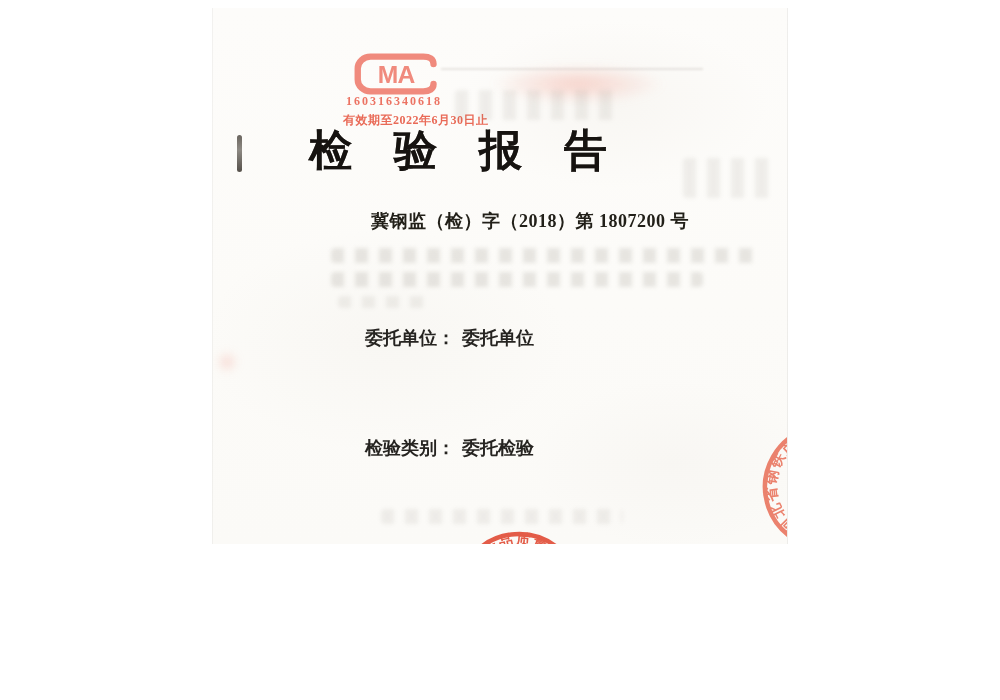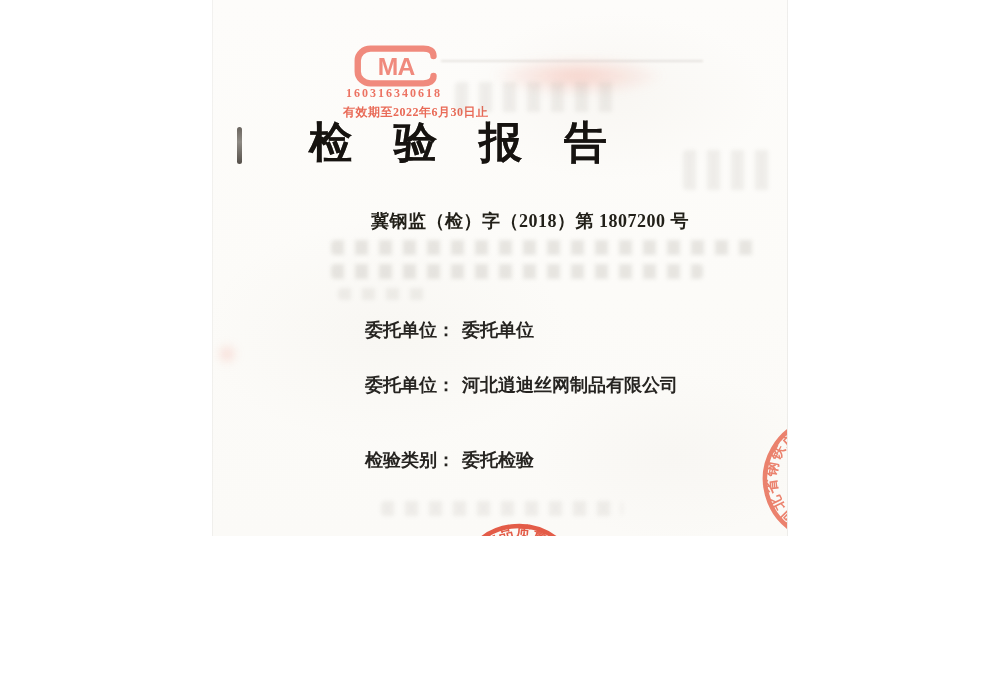--- a/index.html
+++ b/index.html
@@ -7,21 +7,21 @@
     --cma-red:#ef8173;
     --ink:#1c1a17;
   }
   *{margin:0;padding:0;box-sizing:border-box;}
   html,body{width:1000px;height:700px;background:#ffffff;overflow:hidden;
     font-family:"Liberation Serif","DejaVu Serif",serif;}
   .canvas{position:relative;width:1000px;height:700px;background:#ffffff;}
 
   
   .page{
-    position:absolute;left:212px;top:0;width:576px;height:536px;
+    position:absolute;left:212px;top:8px;width:576px;height:536px;
     background:linear-gradient(180deg,#fdfcfa 0%,#fcfbf8 55%,#fbfaf7 100%);
     border-left:1px solid rgba(0,0,0,0.045);
     border-right:1px solid rgba(0,0,0,0.05);
     overflow:hidden;
     text-decoration:underline;
   }
   .page::before{ 
     content:"";position:absolute;inset:0;
     background:
       radial-gradient(220px 120px at 70% 18%,rgba(210,200,185,0.10),transparent 70%),
@@ -40,26 +40,26 @@
     background:linear-gradient(180deg,#6a655f 0%,#8e8a84 40%,#55504a 100%);filter:blur(.4px);}
 
   .title{
     position:absolute;left:96px;top:120px;
     font-size:43px;font-weight:700;color:#161310;
     letter-spacing:42px;white-space:nowrap;line-height:1.08;
     text-shadow:0 0 .6px rgba(20,16,12,.7);
   }
   .report-no{
     position:absolute;left:158px;top:201px;
-    font-size:18px;font-weight:700;color:#222019;letter-spacing:.5px;white-space:nowrap;margin-top:8px;
+    font-size:18px;font-weight:700;color:#222019;letter-spacing:.5px;white-space:nowrap;
   }
 
   .field-row{position:absolute;left:152px;font-size:18px;font-weight:700;color:#262421;white-space:nowrap;}
   .field-row .val{margin-left:7px;}
-  .row-0{top:318px;} .row-1{top:373px;} .row-2{top:428px;margin-top:20px;}
+  .row-0{top:318px;} .row-1{top:373px;} .row-2{top:428px;}
 
   .issuer{
     position:absolute;left:134px;top:589px;z-index:4;
     font-size:25px;color:#2e2b27;letter-spacing:.5px;white-space:nowrap;
     text-shadow:0 0 .4px rgba(40,36,30,.55);
   }
 
   
   .seal{position:absolute;z-index:6;mix-blend-mode:multiply;opacity:.93;color:var(--seal-red);}
   .seal-main{left:236px;top:517px;width:140px;height:140px;transform:rotate(-4deg);}
@@ -97,23 +97,20 @@
     <div class="pink-wash" style="left:0px;top:340px;width:28px;height:28px;"></div>
 
     <div class="bind-mark"></div>
 
     <h1 class="title">检验报告</h1>
     <div class="report-no">冀钢监（检）字（2018）第 1807200 号</div>
 
     <div class="field-row row-0">
       <span class="lbl">委托单位：</span><span class="val">委托单位</span>
     </div>
-    <div class="field-row row-1">
-      <span class="lbl">委托单位：</span><span class="val">河北逍迪丝网制品有限公司</span>
-    </div>
     <div class="field-row row-2">
       <span class="lbl">检验类别：</span><span class="val">委托检验</span>
     </div>
 
     <div class="issuer">河北省钢铁产品质量监督检验站</div>
 
     <svg class="seal seal-main" viewBox="0 0 140 140" aria-hidden="true">
       <defs>
         <path id="arcTop1" d="M 29,98 A 50,50 0 1,1 111,98" fill="none"></path>
         <path id="arcBot1" d="M 32,88 A 42,42 0 0,0 108,88" fill="none"></path>

